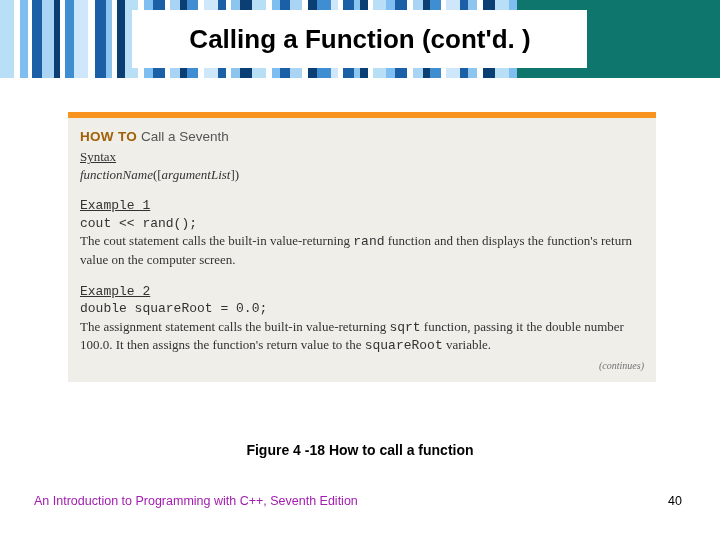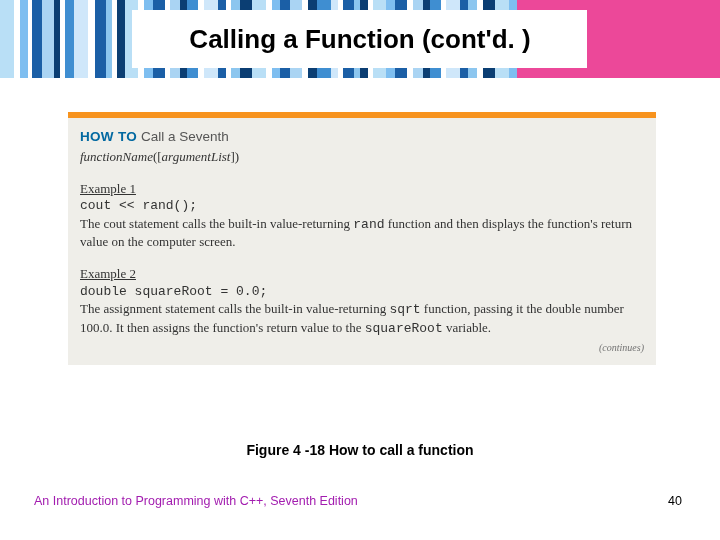--- a/index.html
+++ b/index.html
@@ -9,21 +9,21 @@
     height: 540px;
     background: #fff;
     font-family: "Helvetica Neue", Helvetica, Arial, sans-serif;
     overflow: hidden;
     position: relative;
   }
   .banner {
     position: absolute;
     top: 0; left: 0; right: 0;
     height: 78px;
-    background: #ec4899;
+    background: #0f766e;
     overflow: hidden;
   }
   .bars {
     position: absolute;
     top: 0; left: 0; right: 0; bottom: 0;
     display: flex;
   }
   .bars > div {
     height: 100%;
   }
@@ -65,21 +65,21 @@
     box-sizing: border-box;
     font-family: "Helvetica Neue", Helvetica, Arial, sans-serif;
     color: #333;
     font-size: 13px;
     line-height: 1.35;
   }
   .howto-line {
     margin-bottom: 2px;
   }
   .howto-label {
-    color: #0369a1;
+    color: #a16207;
     font-weight: 700;
     font-size: 13.5px;
     letter-spacing: 0.3px;
   }
   .howto-rest {
     color: #555;
     font-size: 13.5px;
     margin-left: 4px;
   }
   .syntax-label {
@@ -90,21 +90,21 @@
     margin-top: 2px;
   }
   .syntax-line {
     font-style: italic;
     font-family: Georgia, "Times New Roman", serif;
     font-size: 13px;
     color: #333;
     margin-bottom: 14px;
   }
   .ex-label {
-    font-family: Liberation Serif, serif;
+    font-family: Liberation Mono, monospace;
     text-decoration: underline;
     font-size: 13px;
     color: #333;
   }
   .code {
     font-family: "Courier New", Courier, monospace;
     font-size: 13px;
     color: #333;
     white-space: pre;
   }
@@ -224,20 +224,21 @@
       <span>Calling a Function (cont'd. )</span>
     </div>
 </div>
 
 <div class="content">
   <div class="orange-bar"></div>
   <div class="gray-box">
     <div class="howto-line">
       <span class="howto-label">HOW TO</span><span class="howto-rest">Call a Seventh</span>
     </div>
+    <div class="syntax-label">Syntax</div>
     <div class="syntax-line"><span>functionName</span><span style="font-style:normal">([</span><span>argumentList</span><span style="font-style:normal">])</span></div>
 
     <div class="ex-label">Example 1</div>
     <div class="code">cout &lt;&lt; rand();</div>
     <div class="body-text"><span>The cout statement calls the built-in value-returning </span><span class="inline-code">rand</span><span> function and then displays the function's return value on the computer screen.</span></div>
 
     <div class="gap"></div>
 
     <div class="ex-label">Example 2</div>
     <div class="code">double squareRoot = 0.0;</div>

